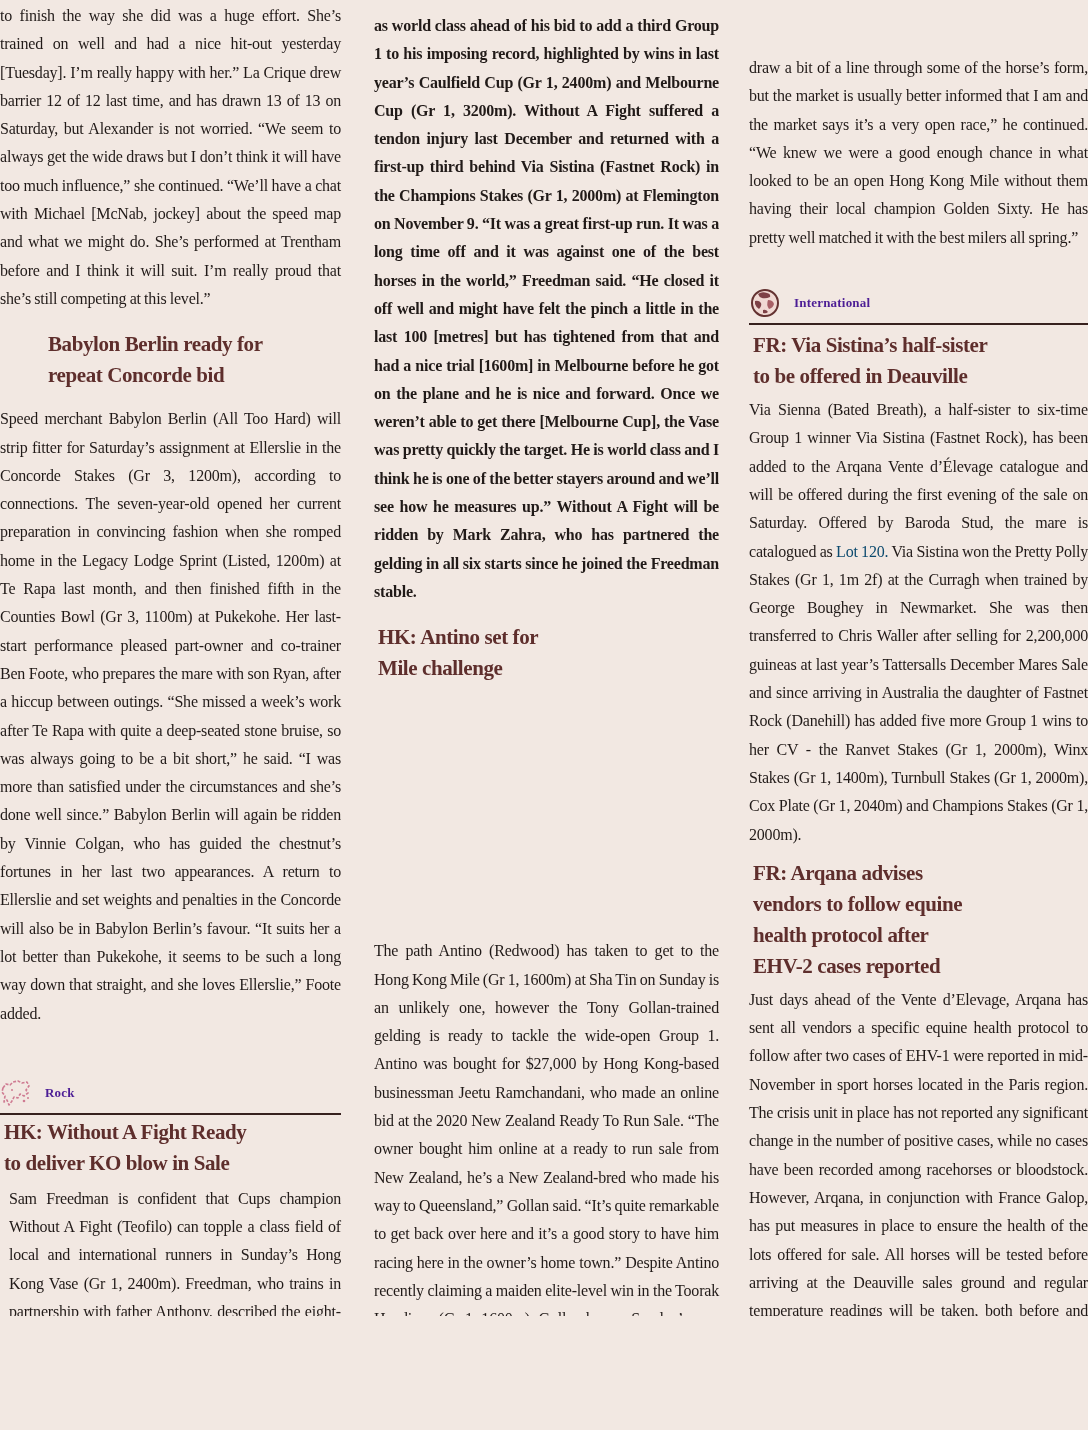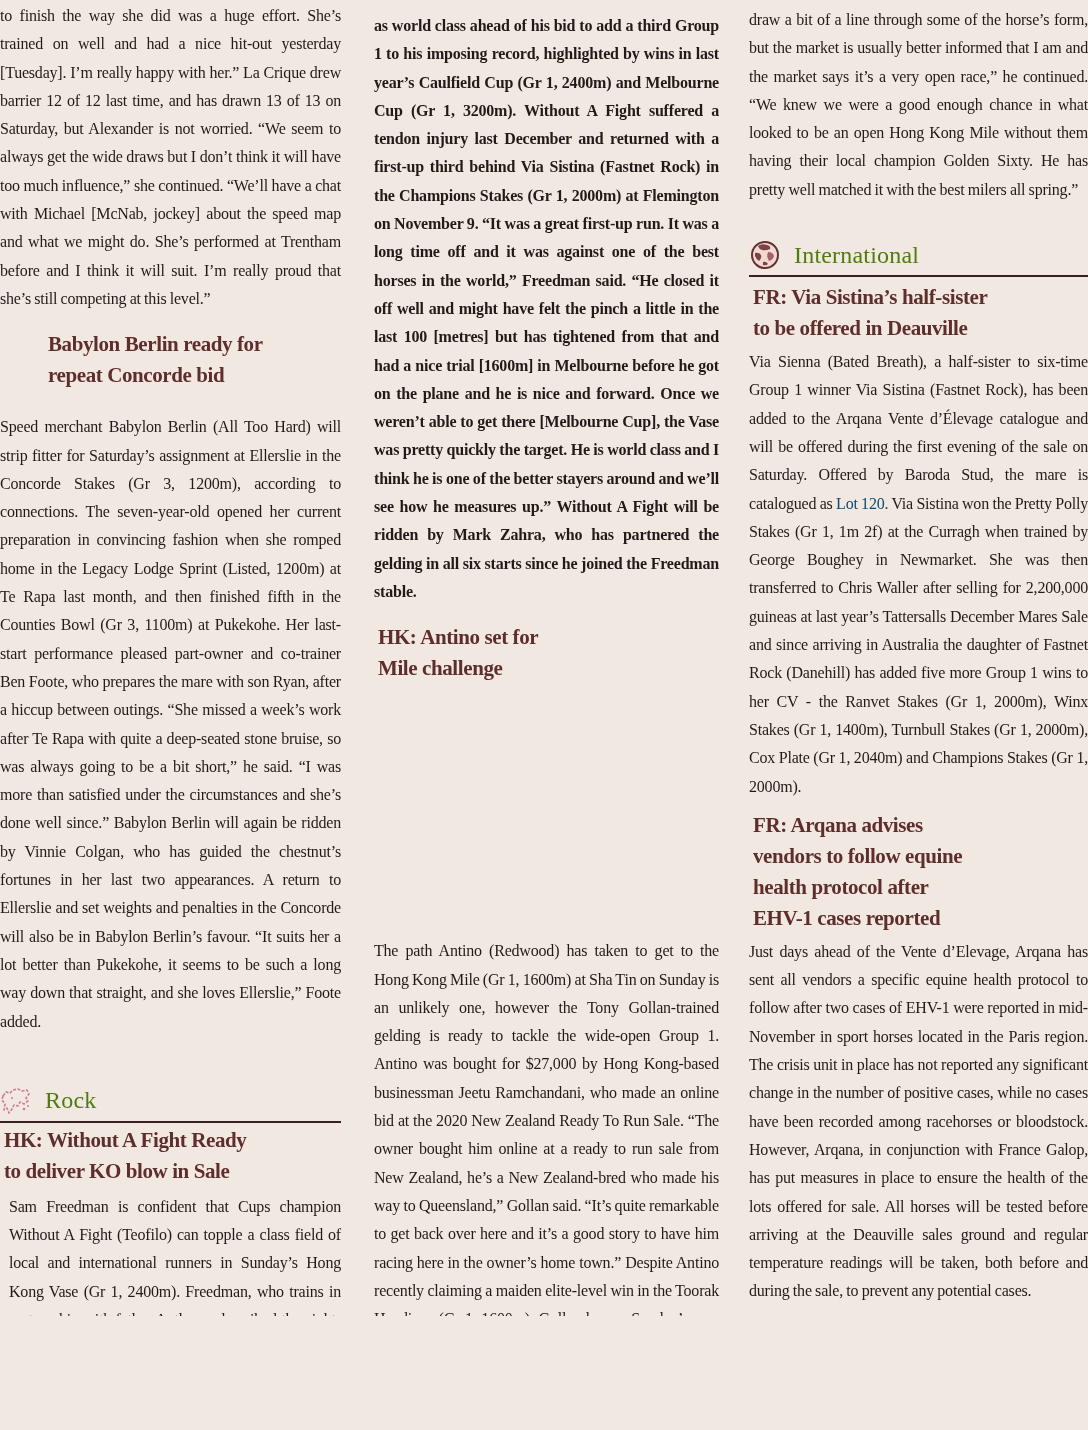--- a/index.html
+++ b/index.html
@@ -26,39 +26,39 @@
     font-weight: 700;
     font-size: 21px;
     line-height: 31px;
     color: #5e2e2c;
     letter-spacing: -0.4px;
     white-space: pre-line;
   }
   .section { }
   .section-head { display: flex; align-items: center; gap: 13px; height: 34px; }
   .section-label {
-    font-weight: 400;
-    font-size: 24px;
-    color: #4d7c0f;
+    font-weight: 700;
+    font-size: 13px;
+    color: #4c1d95;
     letter-spacing: 0.2px;
   }
   .rule { border-bottom: 2px solid #37211e; margin-top: 3px; }
   .accent { color: #0c4a6e; }
   .icon { display: inline-flex; width: 32px; height: 32px; align-items: center; justify-content: center; }
   
   .c1-p1 { padding-top: 2px; }
   .c1-h1 { margin-top: 16px; padding-left: 44px; }
-  .c1-p2 { margin-top: 22px; }
+  .c1-p2 { margin-top: 14px; }
   .c1-sec { margin-top: 48px; }
   .c1-h2 { margin-top: 2px; }
   .c1-p3 { margin-top: 6px; padding-left: 9px; }
   .c2-p1 { padding-top: 12px; font-weight: bold; }
   .c2-h1 { margin-top: 16px; }
   .c2-p2 { margin-top: 253px; }
-  .c3-p1 { padding-top: 6px; }
+  .c3-p1 { padding-top: 6px; margin-top: 48px; }
   .c3-sec { margin-top: 34px; }
   .c3-h1 { margin-top: 5px; }
   .c3-p2 { margin-top: 4px; }
   .c3-h2 { margin-top: 9px; }
   .c3-p3 { margin-top: 3px; }
 </style>
 </head>
 <body>
 
 <div class="page">
@@ -117,17 +117,17 @@
       <div class="rule"></div>
     </div>
 
     <h2 class="headline c3-h1">FR: Via Sistina’s half-sister
 to be offered in Deauville</h2>
     <p class="body-text c3-p2"><span>Via Sienna (Bated Breath), a half-sister to six-time Group 1 winner Via Sistina (Fastnet Rock), has been added to the Arqana Vente d’Élevage catalogue and will be offered during the first evening of the sale on Saturday. Offered by Baroda Stud, the mare is catalogued as </span><span class="accent">Lot 120.</span><span>  Via Sistina won the Pretty Polly Stakes (Gr 1, 1m 2f) at the Curragh when trained by George Boughey in Newmarket. She was then transferred to Chris Waller after selling for 2,200,000 guineas at last year’s Tattersalls December Mares Sale and since arriving in Australia the daughter of Fastnet Rock (Danehill) has added five more Group 1 wins to her CV - the Ranvet Stakes (Gr 1, 2000m), Winx Stakes (Gr 1, 1400m), Turnbull Stakes (Gr 1, 2000m), Cox Plate (Gr 1, 2040m) and Champions Stakes (Gr 1, 2000m).</span></p>
 
     <h2 class="headline c3-h2">FR: Arqana advises
 vendors to follow equine
 health protocol after
-EHV-1 cases reported</h2>
+EHV-2 cases reported</h2>
     <p class="body-text c3-p3">Just days ahead of the Vente d’Elevage, Arqana has sent all vendors a specific equine health protocol to follow after two cases of EHV-1 were reported in mid-November in sport horses located in the Paris region. The crisis unit in place has not reported any significant change in the number of positive cases, while no cases have been recorded among racehorses or bloodstock. However, Arqana, in conjunction with France Galop, has put measures in place to ensure the health of the lots offered for sale. All horses will be tested before arriving at the Deauville sales ground and regular temperature readings will be taken, both before and during the sale, to prevent any potential cases.</p>
   </div>
 
 </div>
 
 </body></html>

